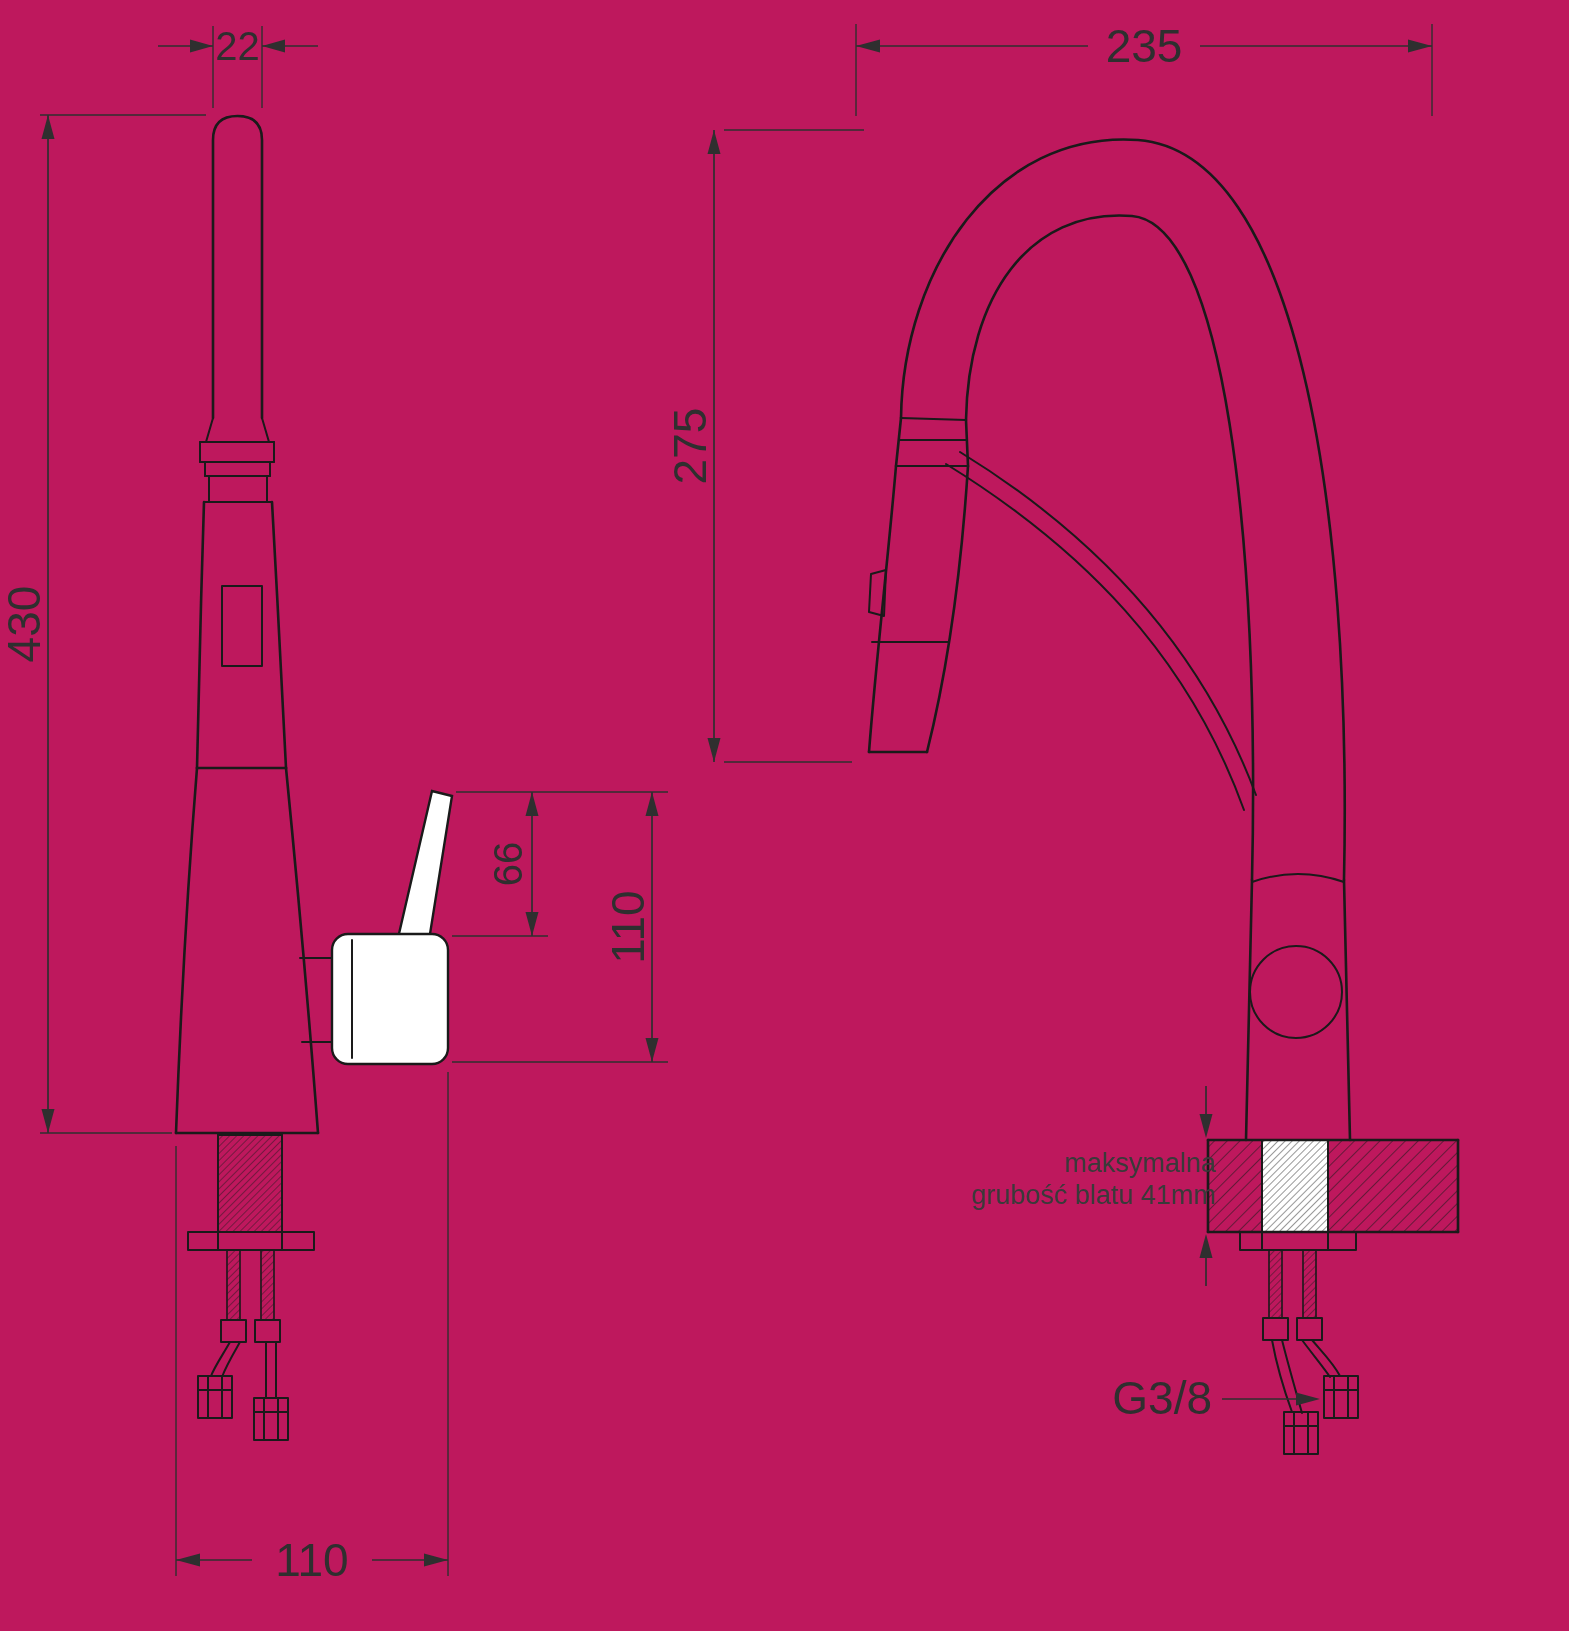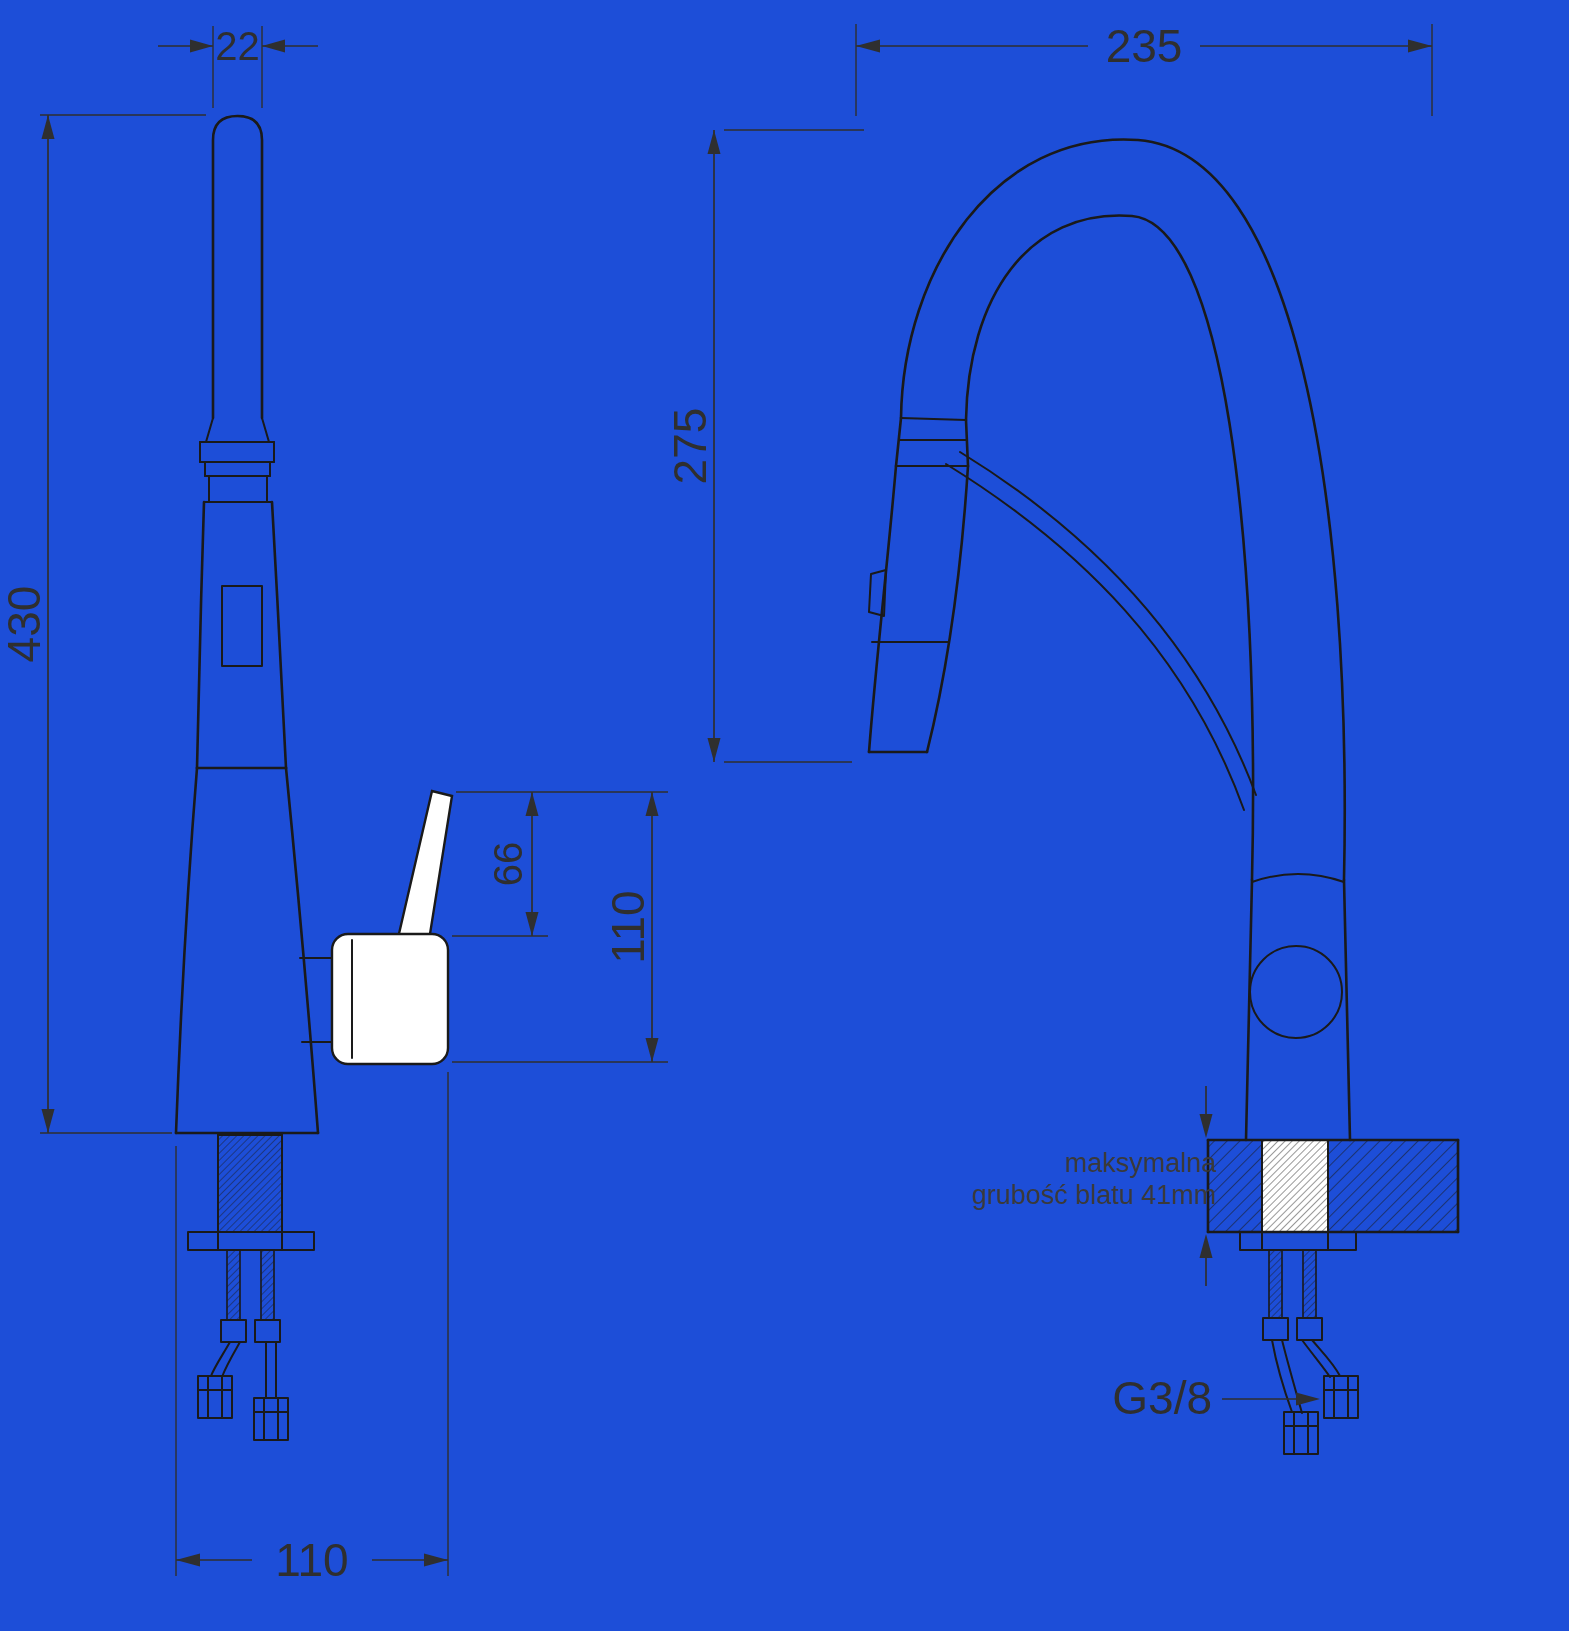--- a/index.html
+++ b/index.html
@@ -1,16 +1,16 @@
 <!DOCTYPE html>
 <html><head>
 <meta charset="utf-8">
 <style>
   html,body{margin:0;padding:0;background:#ffffff;}
-  .canvas{position:relative;width:1569px;height:1631px;background:#1d4ed8;overflow:hidden;}
+  .canvas{position:relative;width:1569px;height:1631px;background:#be185d;overflow:hidden;}
   svg{display:block;}
   text{font-family:"Liberation Sans","DejaVu Sans",sans-serif;}
   .outline{fill:none;stroke:#1a1a1a;stroke-width:2.6;stroke-linecap:round;stroke-linejoin:round;}
   .detail{fill:none;stroke:#1a1a1a;stroke-width:2;stroke-linecap:round;stroke-linejoin:round;}
   .fillwhite{fill:#ffffff;stroke:#1a1a1a;stroke-width:2.4;}
   .dim{fill:none;stroke:#2f2f2f;stroke-width:1.7;}
   .ext{fill:none;stroke:#2f2f2f;stroke-width:1.4;}
   .arrow{fill:#2f2f2f;stroke:none;}
   .dimtext{fill:#2f2f2f;font-size:46px;}
   .dimtext-sm{fill:#2f2f2f;font-size:40px;}

